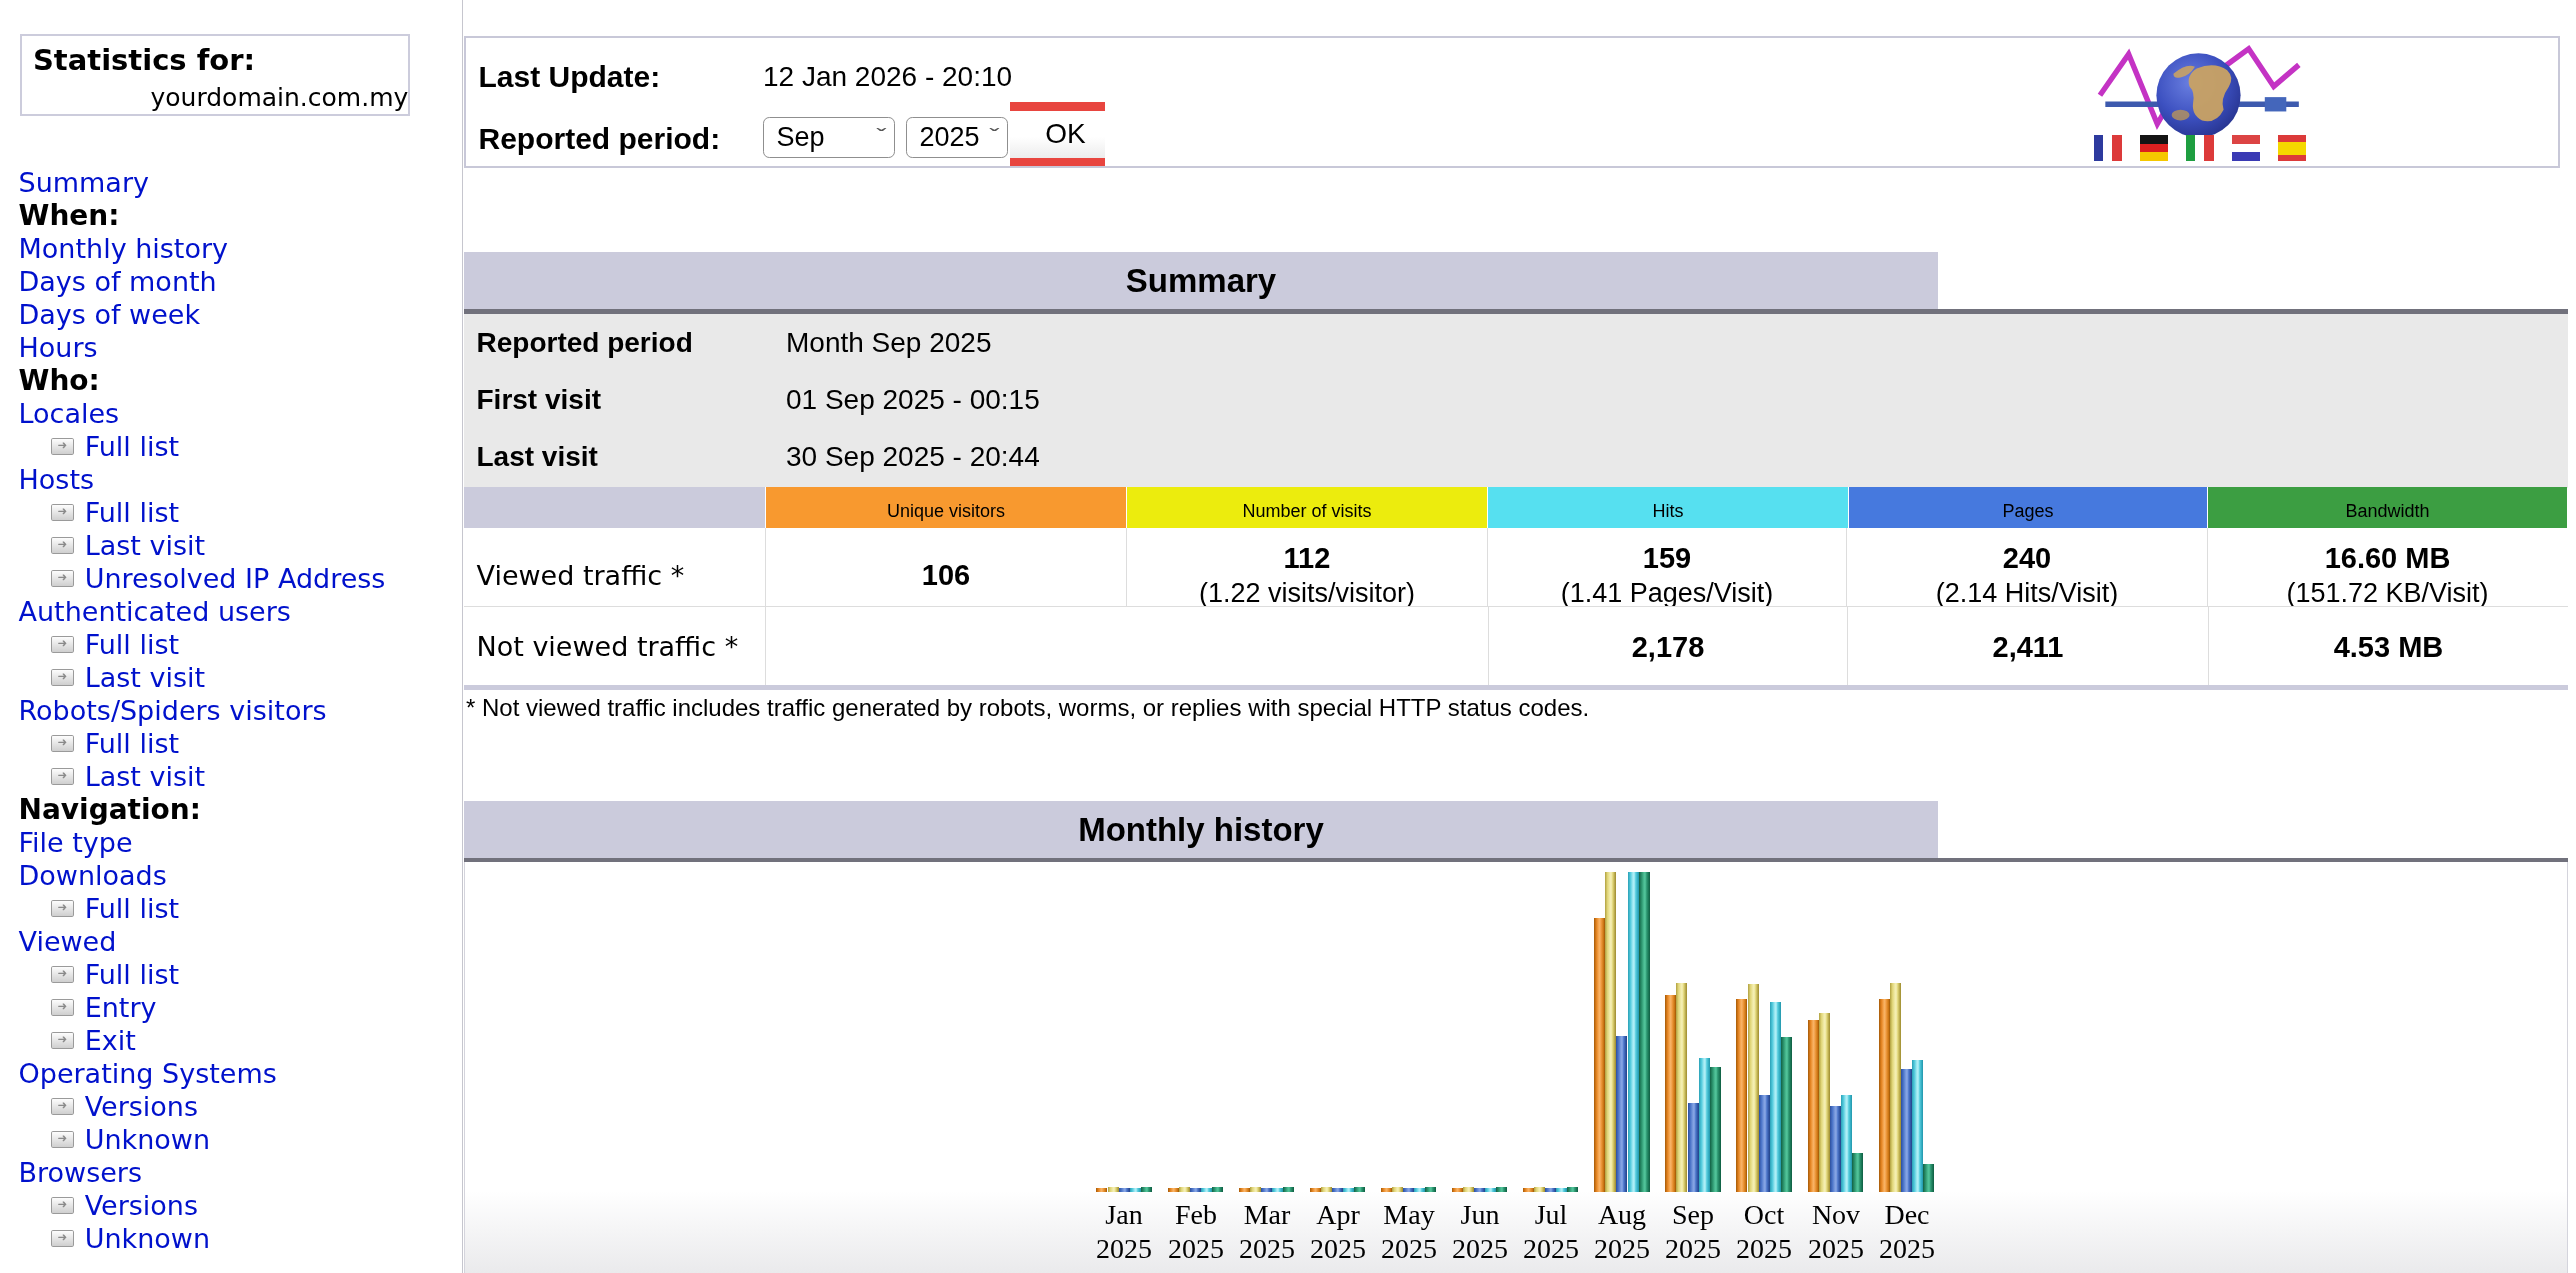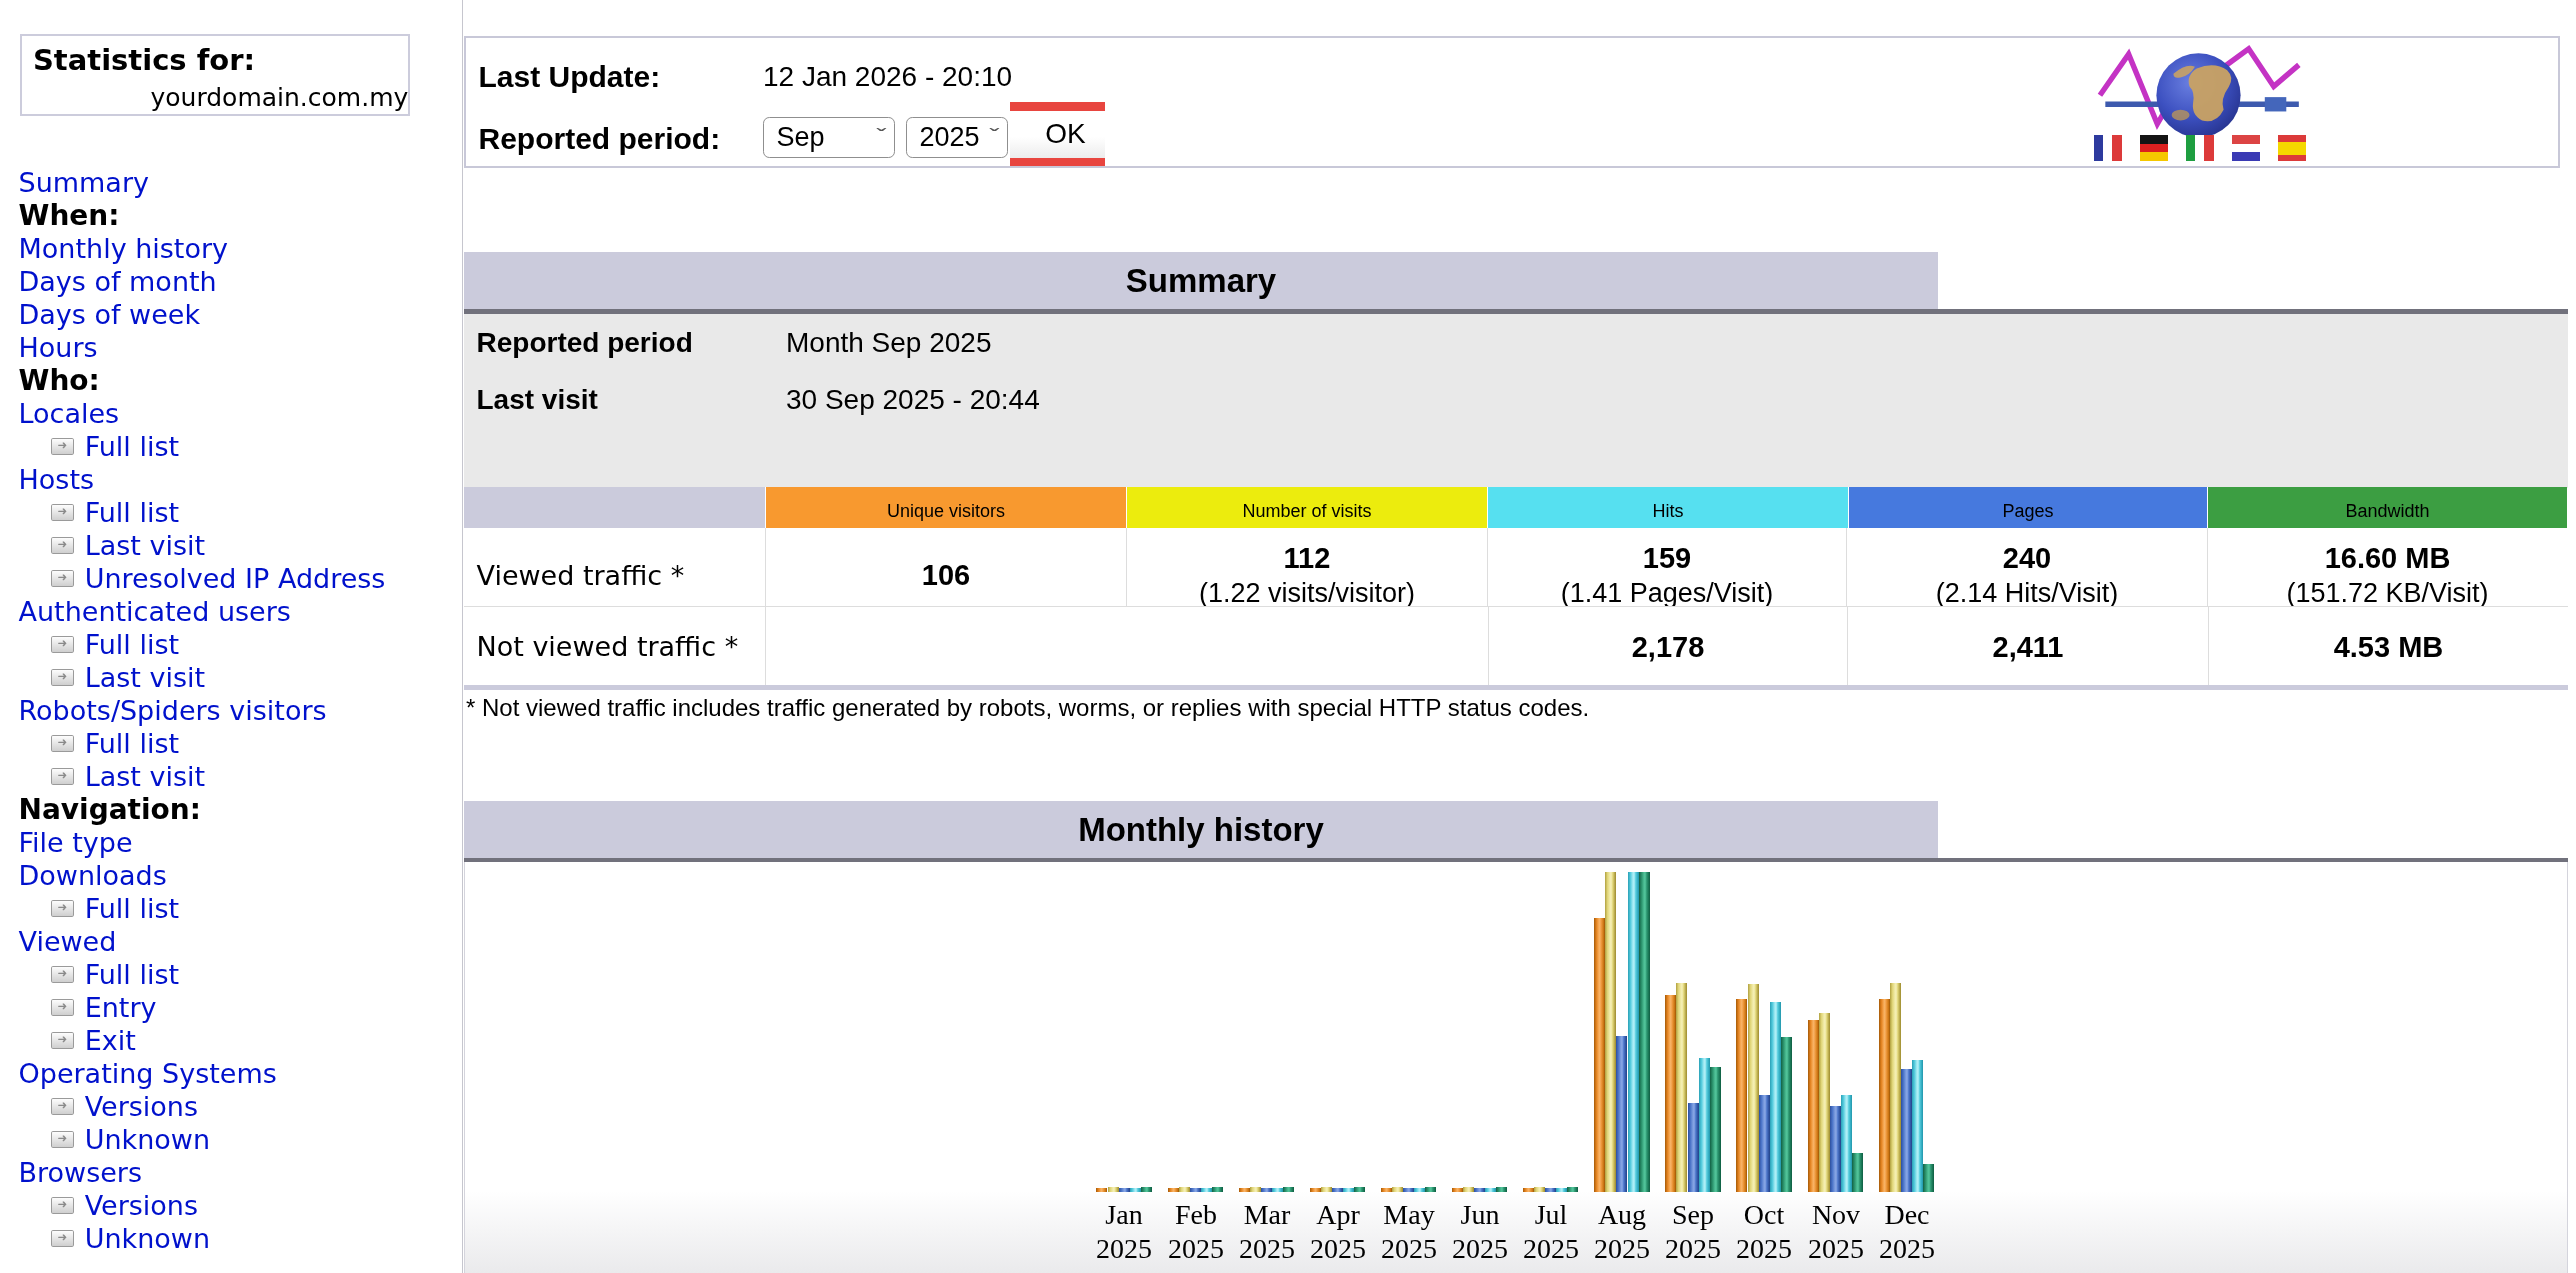--- a/index.html
+++ b/index.html
@@ -257,20 +257,24 @@
     <span class="flag flag-es"></span>
   </div>
 
   <div class="section-title" id="summary-title">Summary</div>
   <div class="darkline" style="top:309px;"></div>
 
   <div id="sum-info">
     <div class="info-row">
       <span class="lbl">Reported period</span>
       <span class="val">Month Sep 2025</span>
+    </div>
+    <div class="info-row">
+      <span class="lbl">First visit</span>
+      <span class="val">01 Sep 2025 - 00:15</span>
     </div>
     <div class="info-row">
       <span class="lbl">Last visit</span>
       <span class="val">30 Sep 2025 - 20:44</span>
     </div>
   </div>
 
   <div id="sum-header">
       <div class="hcell first" style="width: 301px;"></div>
       <div class="hcell" style="width: 361px; background: rgb(248, 153, 47);">Unique visitors</div>

